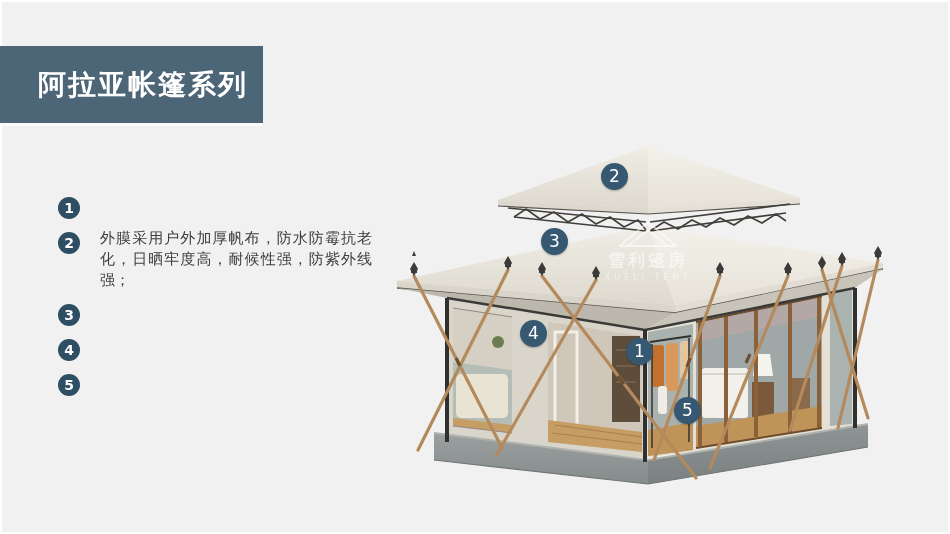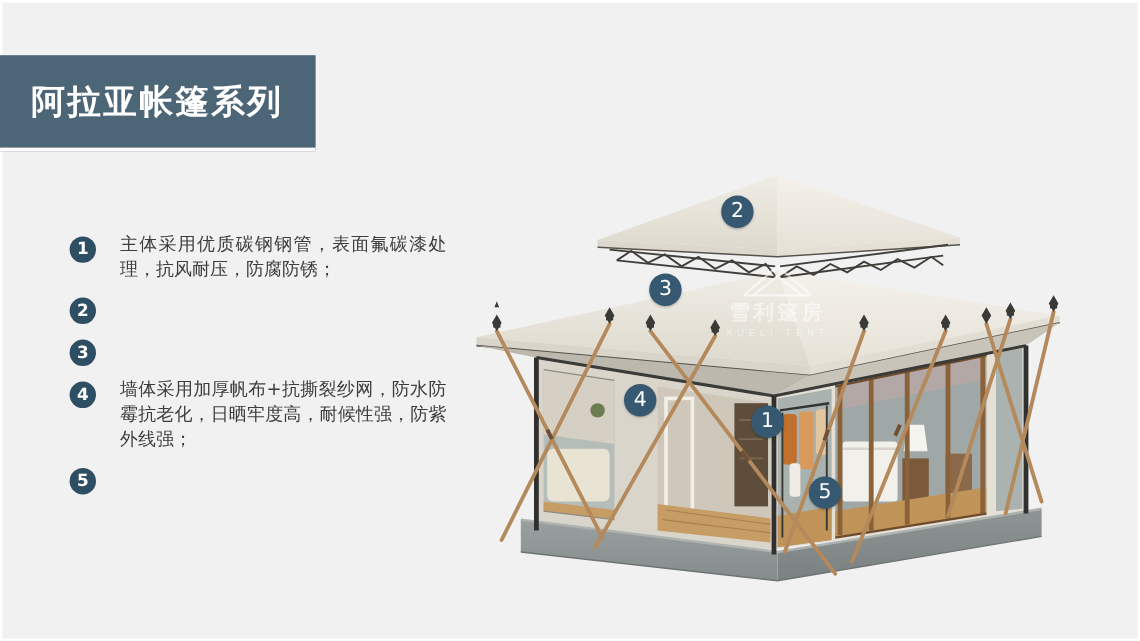--- a/index.html
+++ b/index.html
@@ -13,21 +13,21 @@
     position:absolute;inset:0;
     background:#f1f1f2;
     box-shadow:inset 0 0 0 2px #ffffff;
   }
   
   .banner{
     position:absolute;left:0;top:46px;width:263px;height:80px;
     background:#4c6577;
     border-bottom:3px solid #fafafa;
     display:flex;align-items:center;
-    box-sizing:border-box;padding-left:26px;
+    box-sizing:border-box;padding-left:38px;
   }
   .banner h1{
     margin:0;color:#ffffff;font-size:28px;font-weight:bold;letter-spacing:2px;
     white-space:nowrap;
   }
   
   .features{
     position:absolute;left:58px;top:193px;width:330px;
   }
   .feature{
@@ -65,31 +65,30 @@
 
 <div class="canvas">
 
   <div class="banner">
     <h1>阿拉亚帐篷系列</h1>
   </div>
 
   <div class="features">
     <div class="feature">
       <div class="badge">1</div>
-      <div class="txt">主体采用优质碳钢钢管，表面氟碳漆处理，抗风耐压，防腐防锈；</div>
     </div>
     <div class="feature">
       <div class="badge">2</div>
+      <div class="txt">外膜采用户外加厚帆布，防水防霉抗老化，日晒牢度高，耐候性强，防紫外线强；</div>
     </div>
     <div class="feature">
       <div class="badge">3</div>
     </div>
     <div class="feature">
       <div class="badge">4</div>
-      <div class="txt">墙体采用加厚帆布+抗撕裂纱网，防水防霉抗老化，日晒牢度高，耐候性强，防紫外线强；</div>
     </div>
     <div class="feature">
       <div class="badge">5</div>
     </div>
   </div>
 
   <div class="tent">
     <svg width="560" height="400" viewBox="0 0 560 400">
       <defs>
         <linearGradient id="roofL" x1="0" y1="0" x2="0" y2="1">

